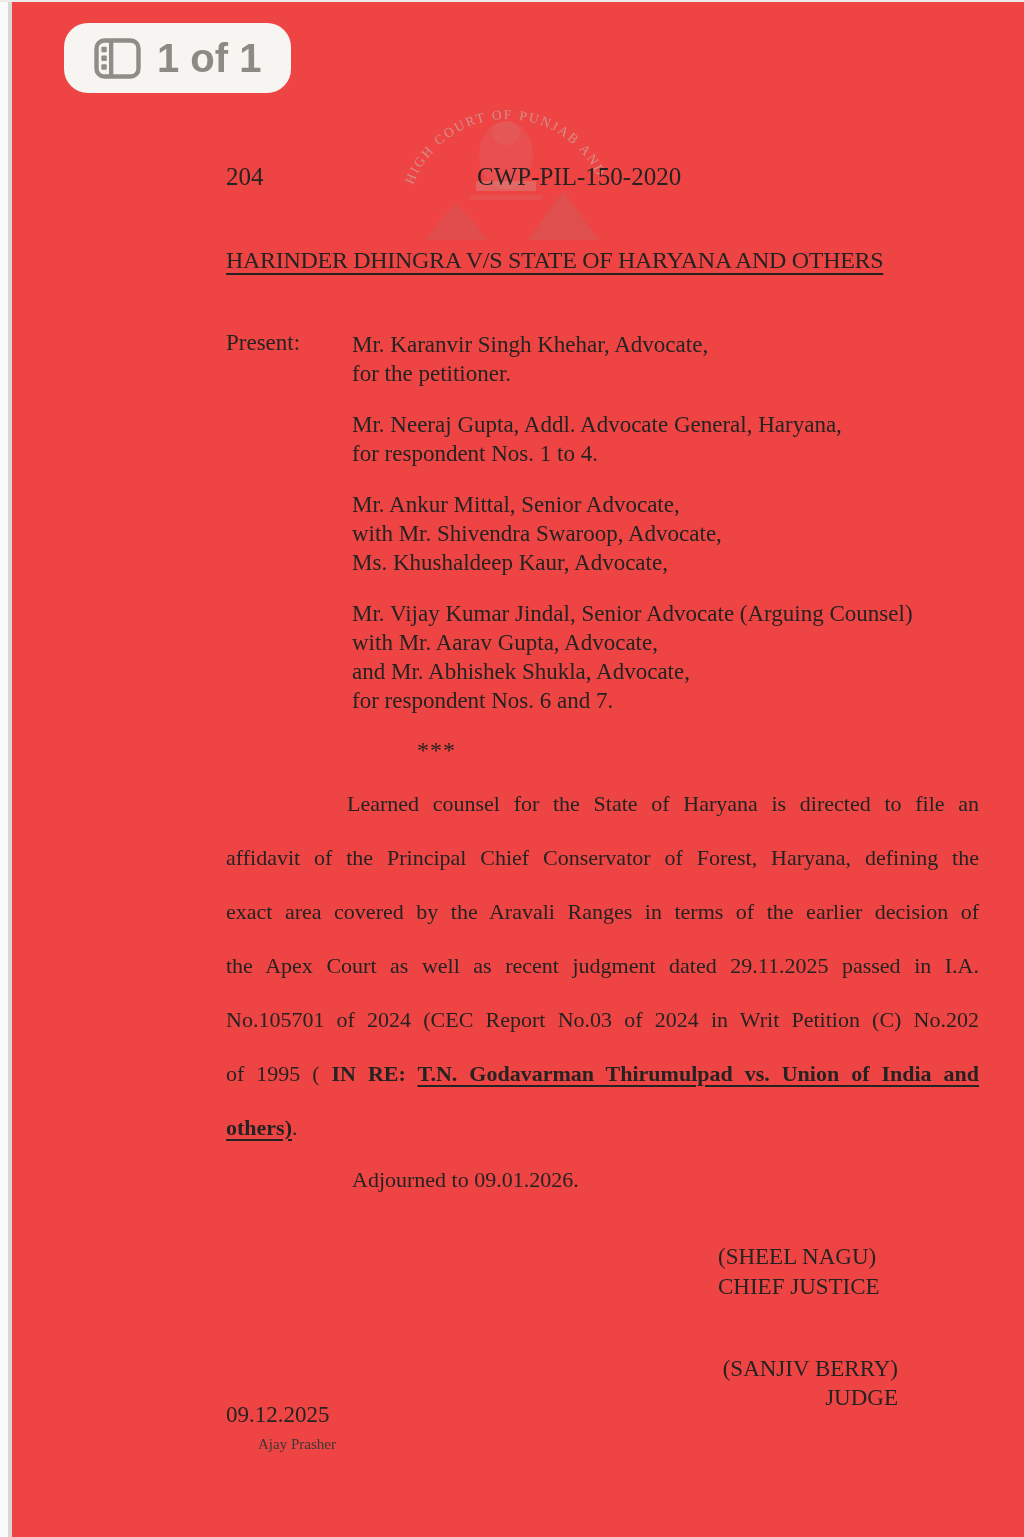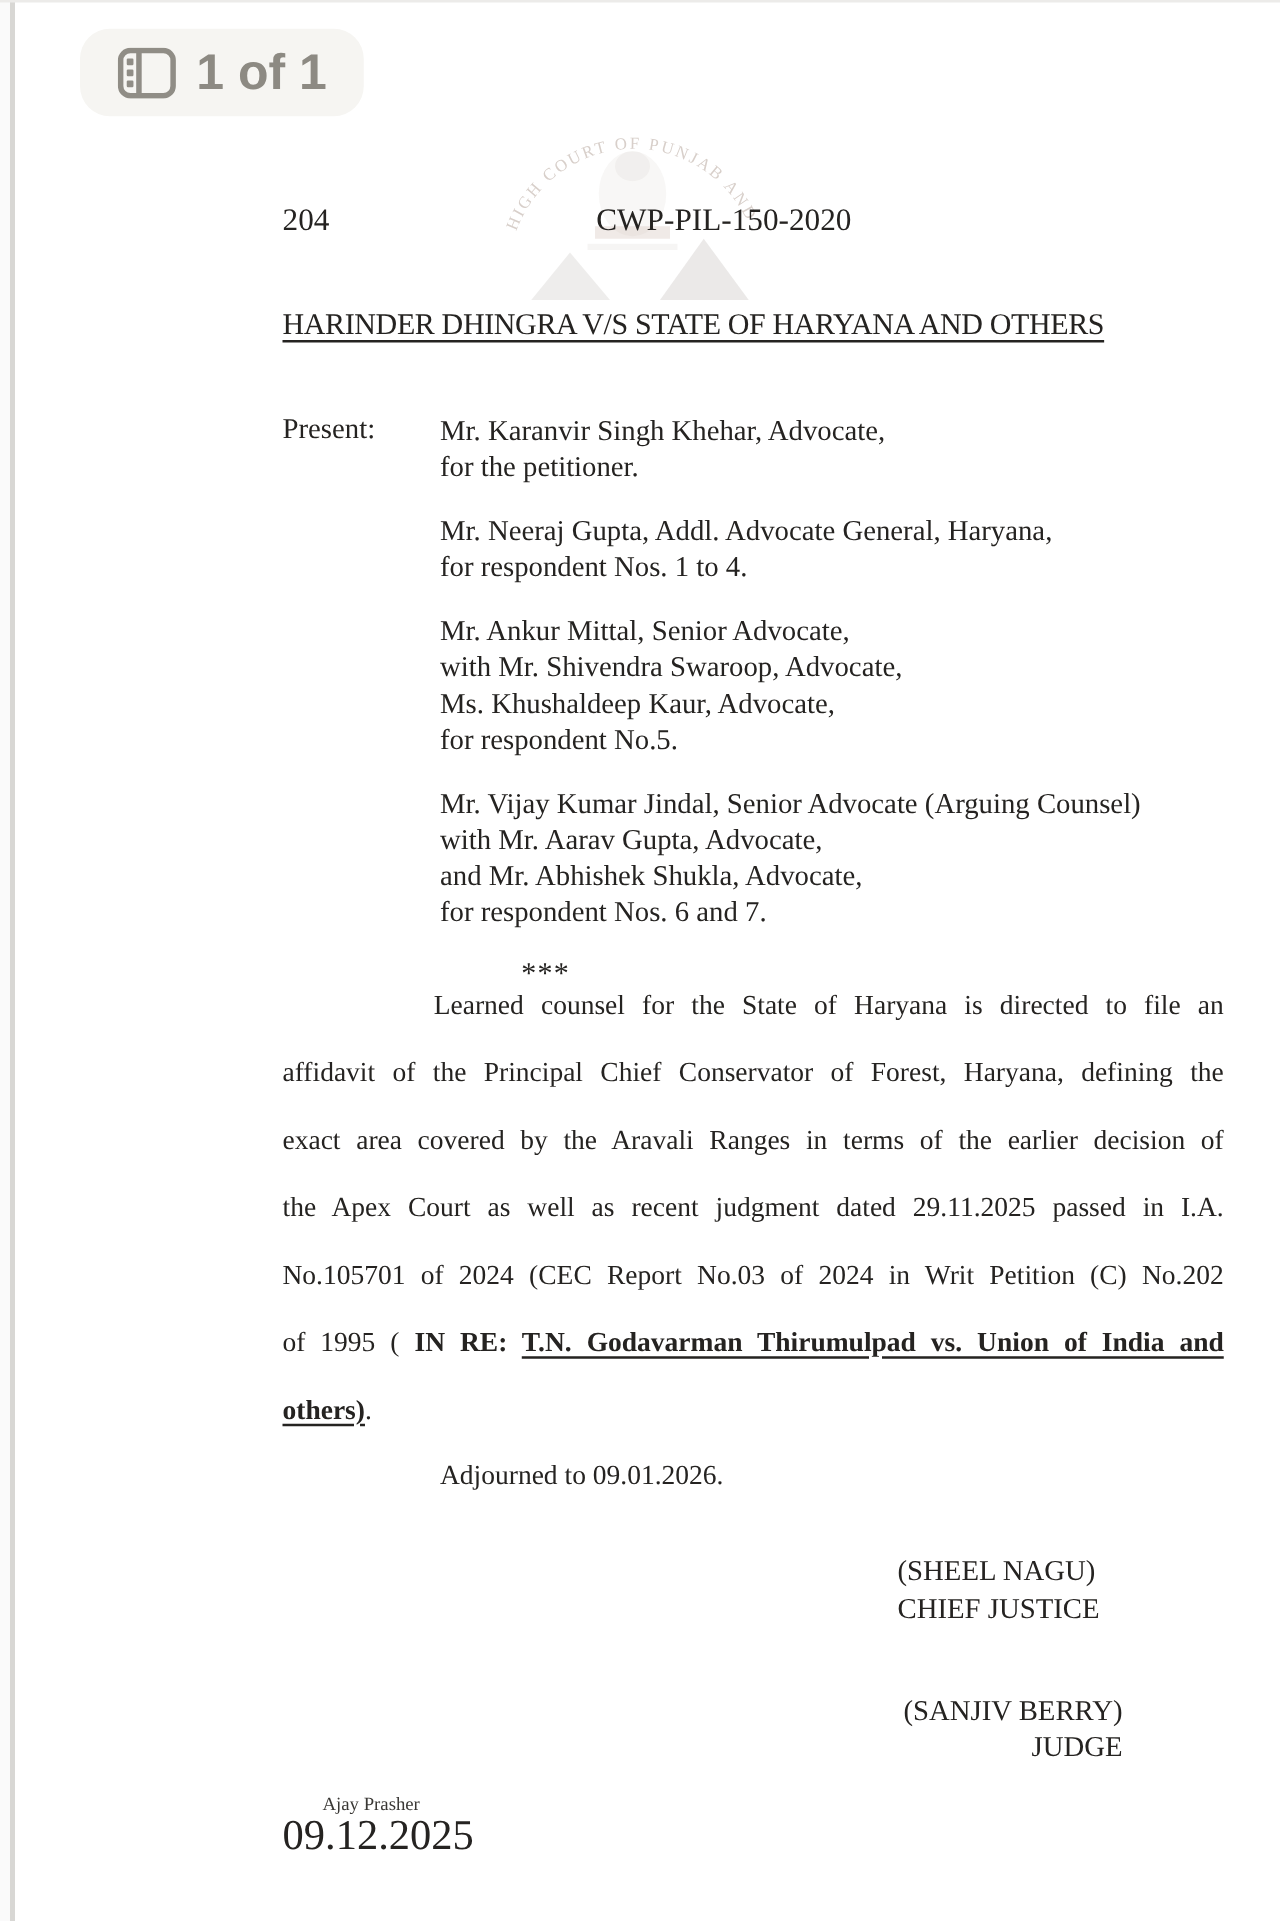--- a/index.html
+++ b/index.html
@@ -1,16 +1,16 @@
 <!DOCTYPE html>
 <html><head>
 <meta charset="utf-8">
 <style>
   html,body{margin:0;padding:0;background:#e9e8e6;}
-  .screen{position:relative;width:1024px;height:1537px;background:#ffffff;overflow:hidden;
+  .screen{position:relative;width:1024px;height:1537px;background:#ef4444;overflow:hidden;
           font-family:"Liberation Serif", serif;color:#252321;}
   .left-gutter{position:absolute;left:0;top:0;width:8px;height:100%;background:#fafafa;}
   .edge-line{position:absolute;left:8px;top:0;width:4px;height:100%;background:#d8d7d4;}
   .top-line{position:absolute;left:0;top:0;width:100%;height:2px;background:#ecebe9;}
 
   
   .pill{position:absolute;left:64px;top:23px;height:70px;min-width:226px;border-radius:24px;
         background:#f6f5f2;display:flex;align-items:center;gap:16px;padding:0 30px;box-sizing:border-box;
         font-family:"Liberation Sans", sans-serif;font-weight:bold;font-size:40px;color:#8d8a83;cursor:pointer;}
   .pill svg{flex:0 0 auto;}
@@ -33,21 +33,21 @@
   .order{position:absolute;left:226px;top:777px;width:753px;font-size:22px;}
   .jline{height:54px;line-height:54px;text-align:justify;text-align-last:justify;white-space:normal;}
   .jline.indent{text-indent:121px;}
   .jline.last{text-align-last:left;}
   .bold{font-weight:bold;}
   .cite{font-weight:bold;text-decoration:underline;text-underline-offset:4px;text-decoration-thickness:2px;}
 
   .adjourn{position:absolute;left:352px;top:1167px;font-size:22px;}
   .sig1{position:absolute;left:718px;top:1216px;font-size:23px;line-height:30px;margin-top:26px;}
   .sig2{position:absolute;left:712px;top:1354px;width:186px;text-align:right;font-size:23px;line-height:29px;}
-  .odate{position:absolute;left:226px;top:1402px;font-size:34px;margin-top:48px;}
+  .odate{position:absolute;left:226px;top:1402px;font-size:23px;}
   .clerk{position:absolute;left:226px;top:1436px;font-size:15px;color:#3a3835;margin-left:32px;}
 </style>
 </head>
 <body>
 
 <div class="screen">
   <div class="left-gutter"></div>
   <div class="edge-line"></div>
   <div class="top-line"></div>
 
@@ -92,21 +92,20 @@
         <div>for the petitioner.</div>
       </div>
       <div class="group">
         <div>Mr. Neeraj Gupta, Addl. Advocate General, Haryana,</div>
         <div>for respondent Nos. 1 to 4.</div>
       </div>
       <div class="group">
         <div>Mr. Ankur Mittal, Senior Advocate,</div>
         <div>with Mr. Shivendra Swaroop, Advocate,</div>
         <div>Ms. Khushaldeep Kaur, Advocate,</div>
-        <div>for respondent No.5.</div>
       </div>
       <div class="group">
         <div>Mr. Vijay Kumar Jindal, Senior Advocate (Arguing Counsel)</div>
         <div>with Mr. Aarav Gupta, Advocate,</div>
         <div>and Mr. Abhishek Shukla, Advocate,</div>
         <div>for respondent Nos. 6 and 7.</div>
       </div>
       <div class="sep">***</div>
     </div>
   </div>

